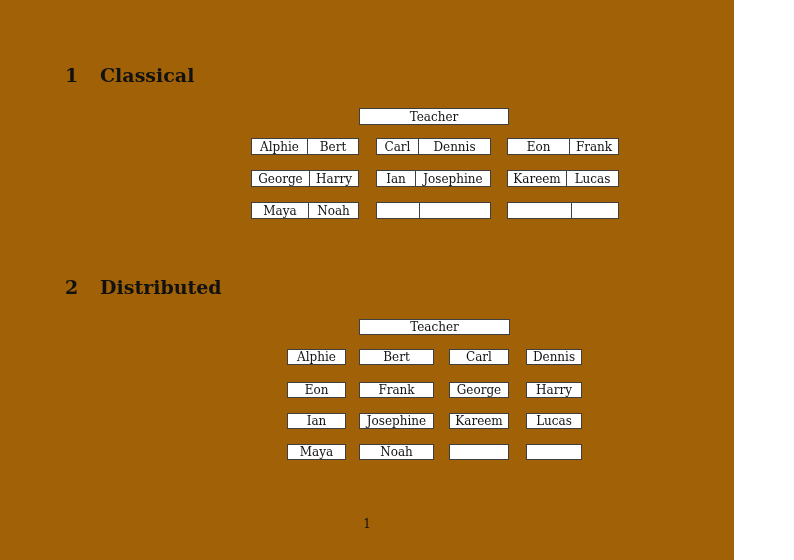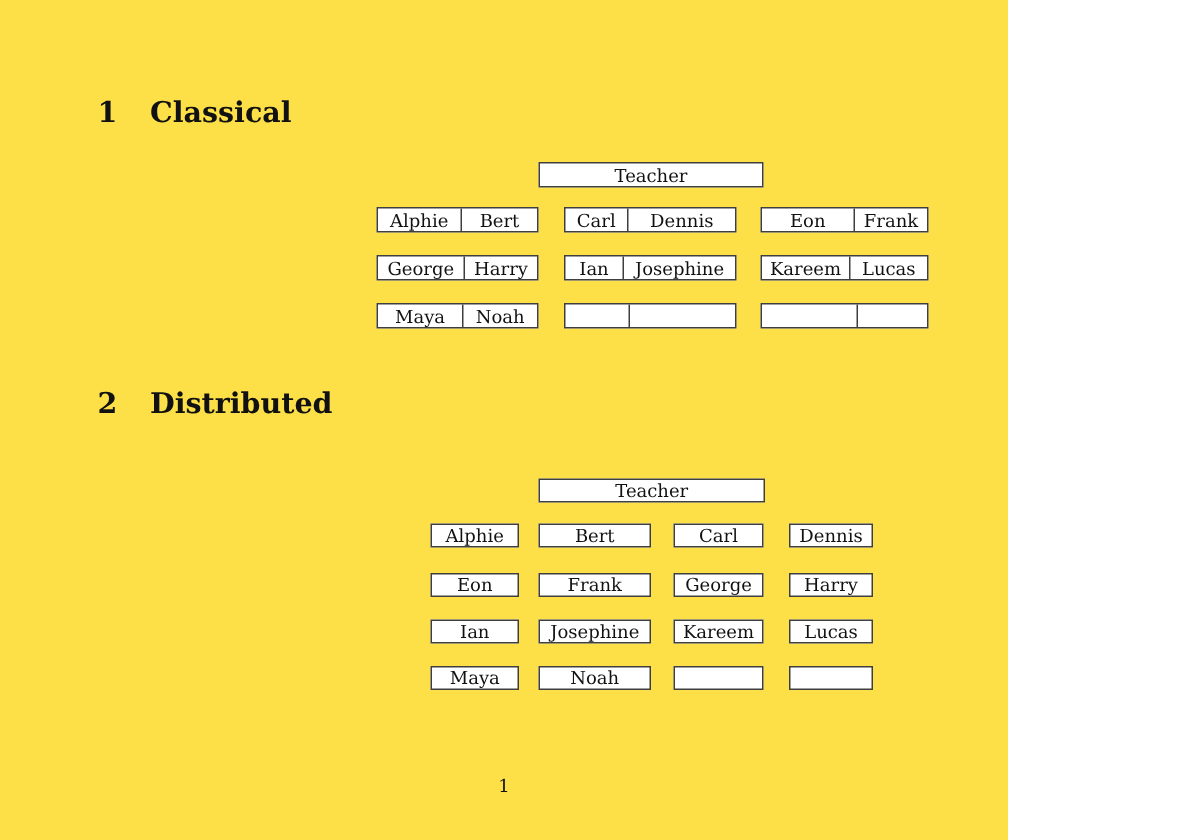--- a/index.html
+++ b/index.html
@@ -1,20 +1,20 @@
 <!DOCTYPE html>
 <html><head>
 <meta charset="utf-8">
 <style>
   html, body { margin: 0; padding: 0; background: #ffffff; }
   .page {
     position: relative;
-    width: 672px;
+    width: 734px;
     height: 560px;
-    background: #fde047;
+    background: #a16207;
     font-family: "DejaVu Serif", "Liberation Serif", serif;
     color: #111111;
     overflow: hidden;
   }
   .heading {
     position: absolute;
     left: 65px;
     font-weight: bold;
     font-size: 19px;
     line-height: 21px;
@@ -101,21 +101,21 @@
   </div>
   <div class="box desk2" style="left:337px;top:202px;width:115px">
     <span class="cell first" style="width:43px"></span>
     <span class="cell second"></span>
   </div>
   <div class="box desk2" style="left:468px;top:202px;width:112px">
     <span class="cell first" style="width:64px"></span>
     <span class="cell second"></span>
   </div>
 
-  <div class="heading" style="top:259px">
+  <div class="heading" style="top:277px">
     <span class="num">2</span><span>Distributed</span>
   </div>
 
   <div class="box teacher-distributed">
     <span>Teacher</span>
   </div>
 
   <div class="box desk1" style="left:248px;top:349px;width:59px">Alphie</div>
   <div class="box desk1" style="left:320px;top:349px;width:75px">Bert</div>
   <div class="box desk1" style="left:410px;top:349px;width:60px">Carl</div>

